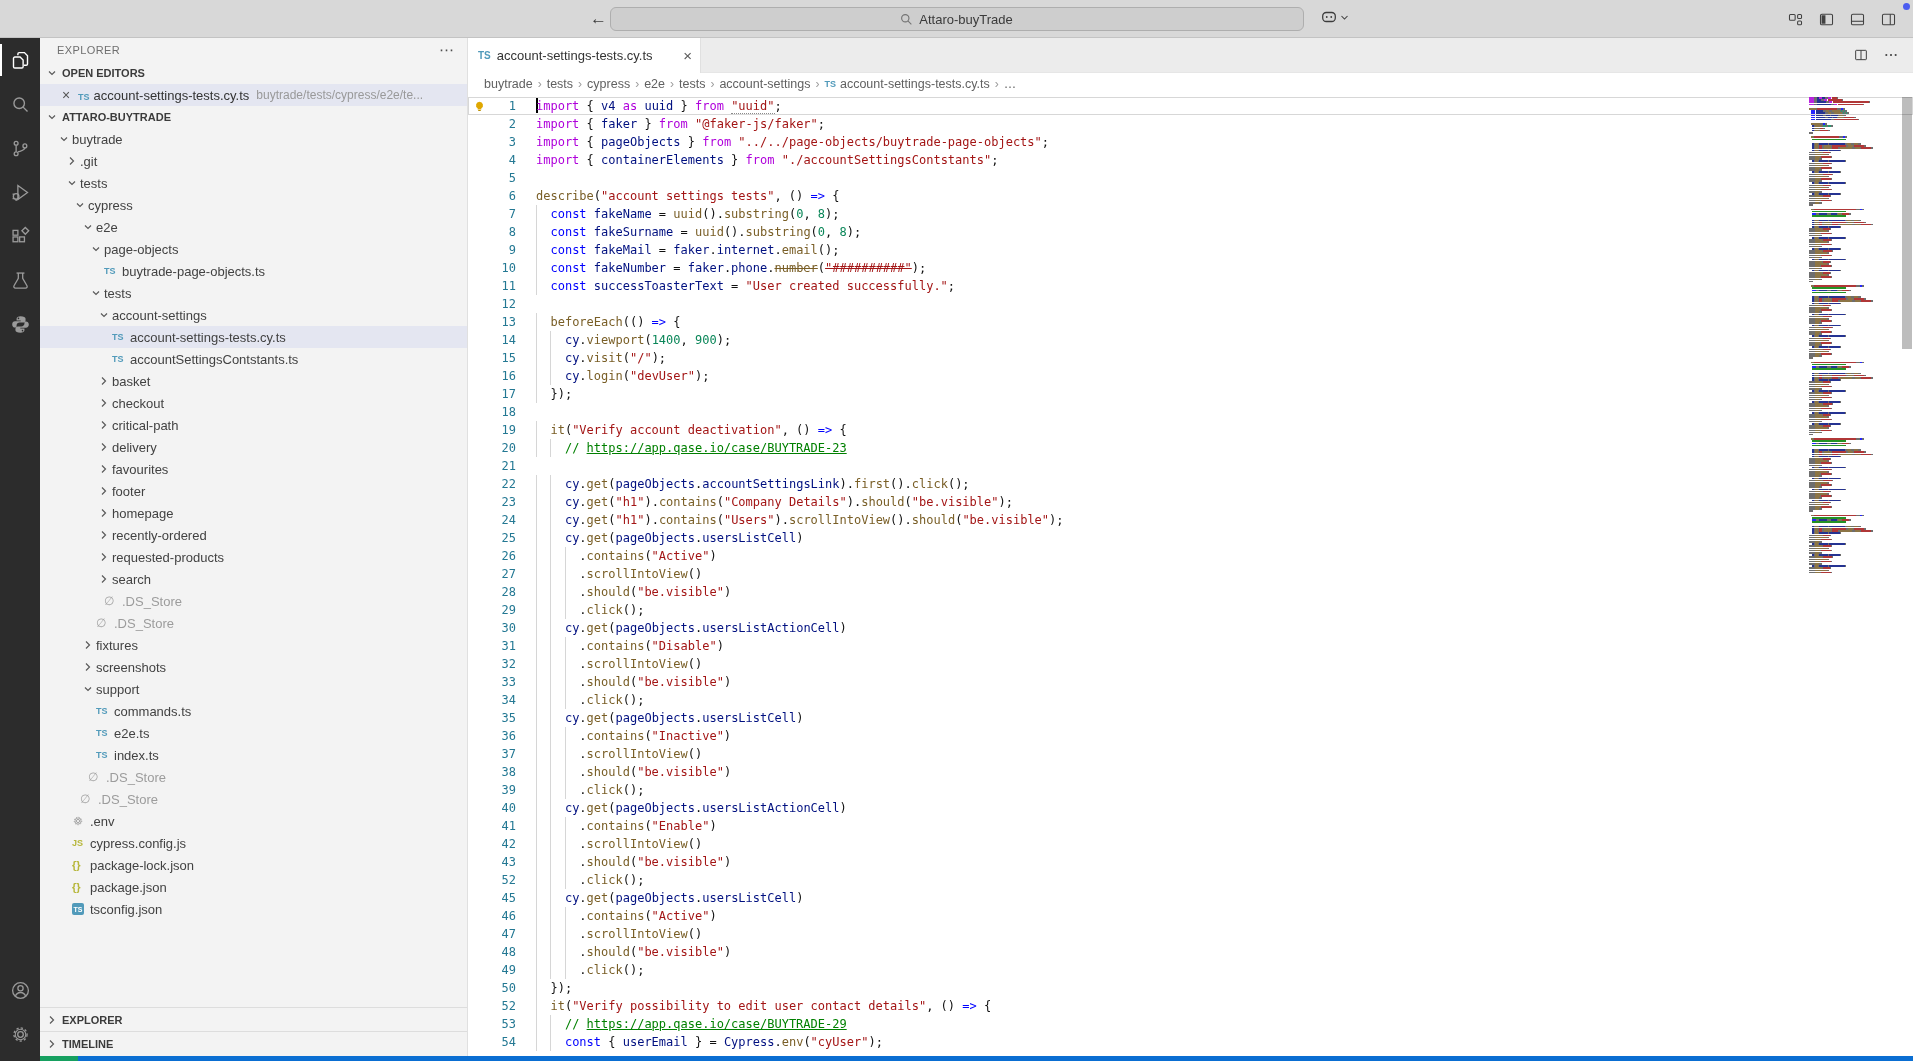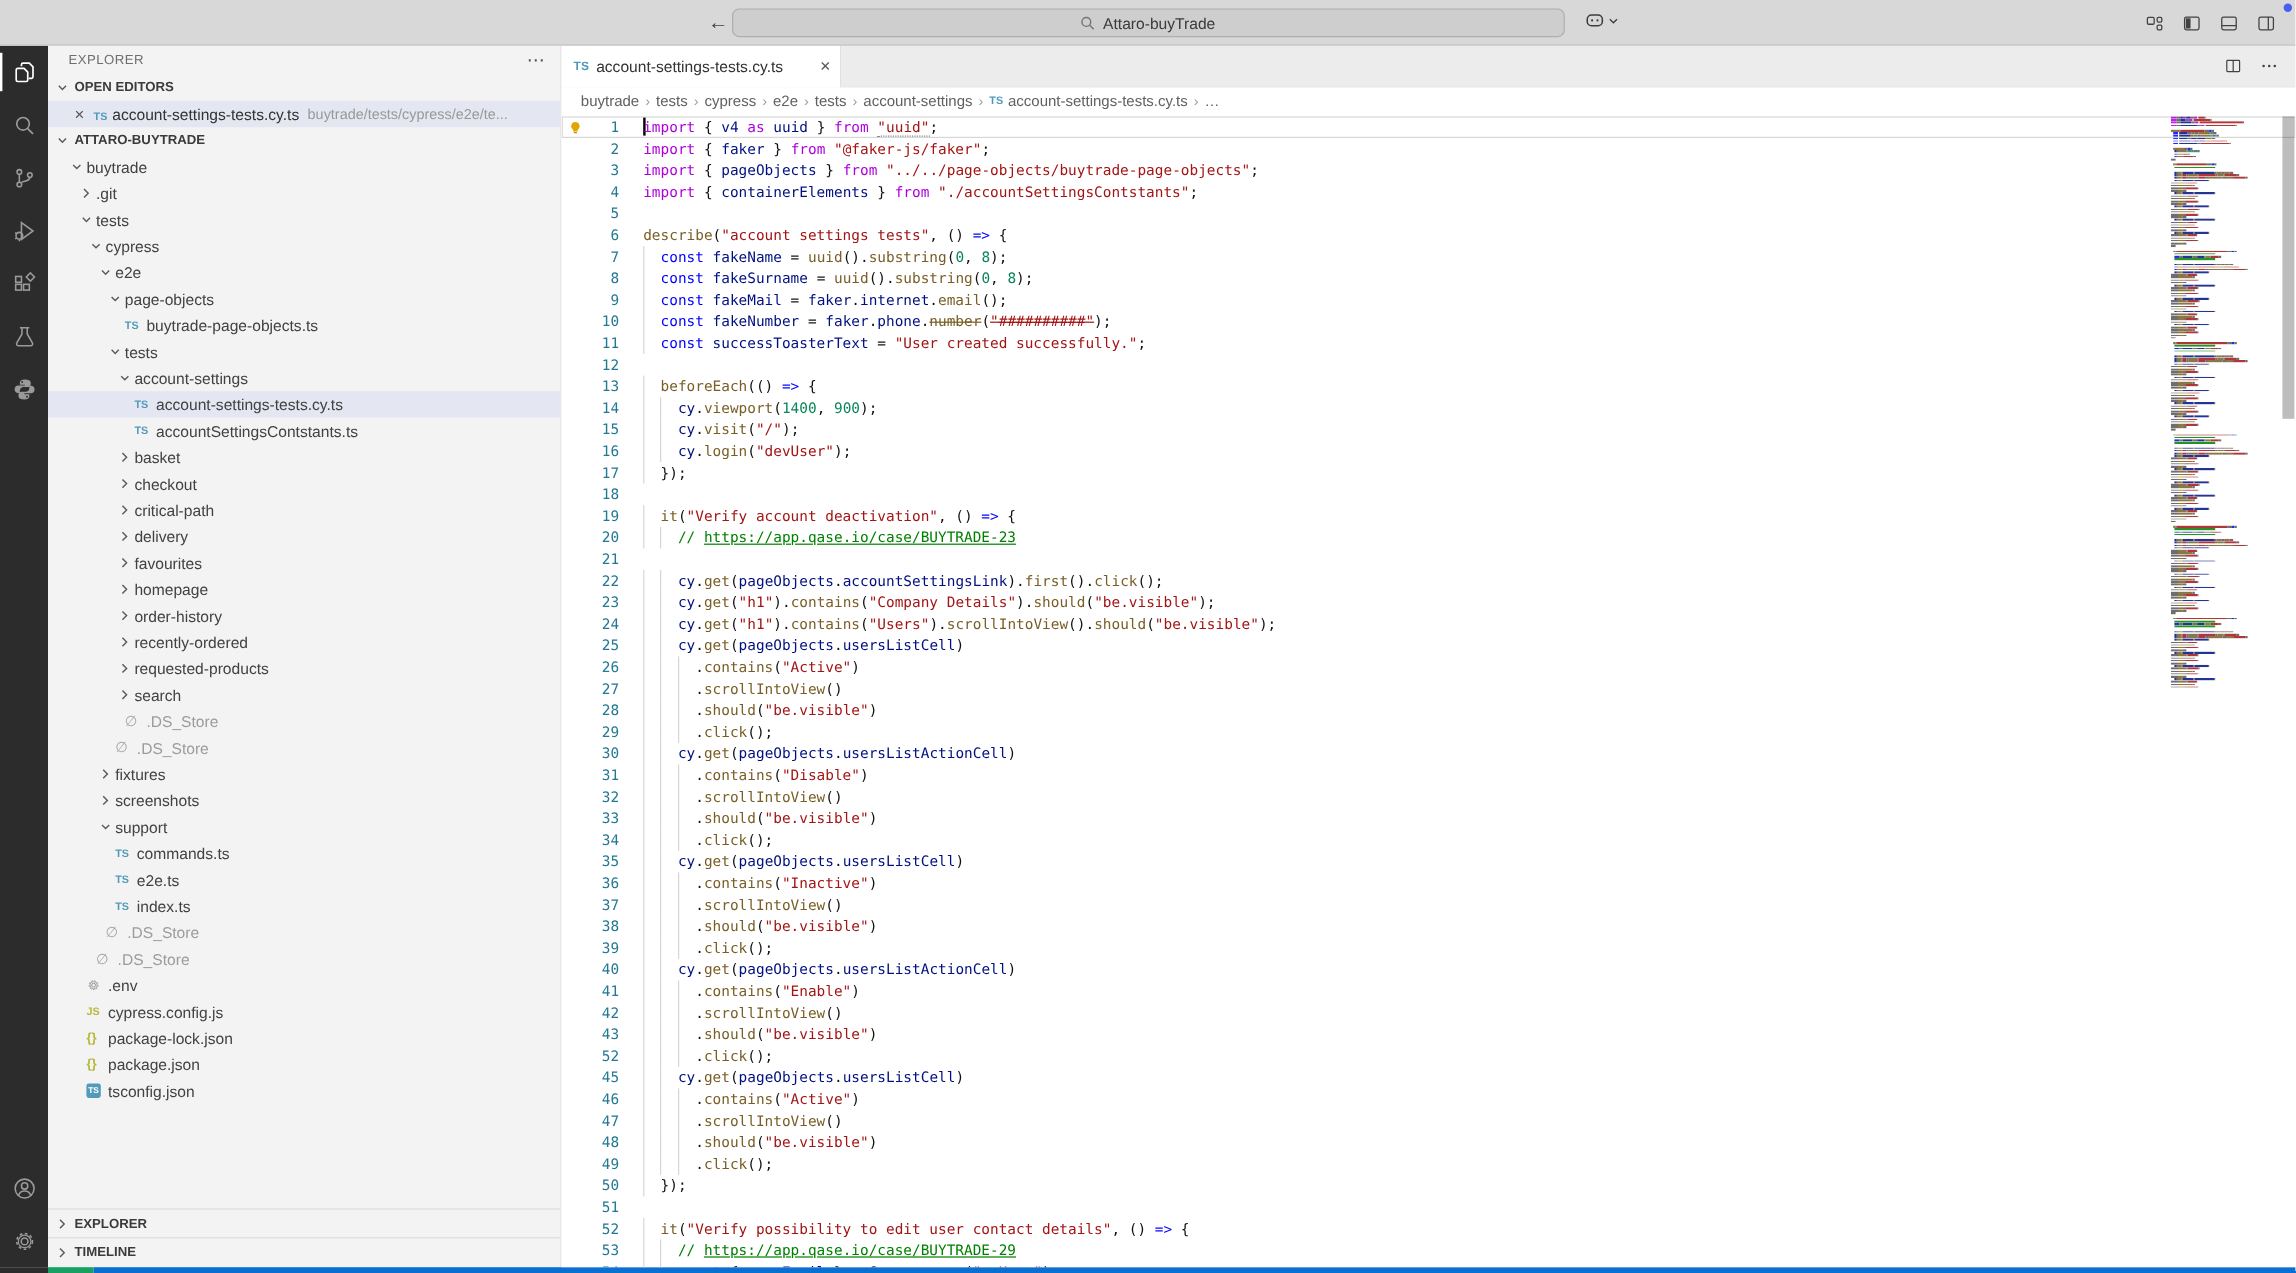--- a/index.html
+++ b/index.html
@@ -380,29 +380,29 @@
               </svg>
             </span>
             <span class="label">favourites</span>
           </div>
           <div class="row" style="padding-left: 56px;">
             <span class="chevbox">
               <svg class="chev" width="16" height="16" viewBox="0 0 16 16" fill="none" stroke="#5a5a5a" stroke-width="1.2">
                 <path d="M6 4.5l3.5 3.5L6 11.5"></path>
               </svg>
             </span>
-            <span class="label">homepage</span>
+            <span class="label">footer</span>
           </div>
           <div class="row" style="padding-left: 56px;">
             <span class="chevbox">
               <svg class="chev" width="16" height="16" viewBox="0 0 16 16" fill="none" stroke="#5a5a5a" stroke-width="1.2">
                 <path d="M6 4.5l3.5 3.5L6 11.5"></path>
               </svg>
             </span>
-            <span class="label">order-history</span>
+            <span class="label">homepage</span>
           </div>
           <div class="row" style="padding-left: 56px;">
             <span class="chevbox">
               <svg class="chev" width="16" height="16" viewBox="0 0 16 16" fill="none" stroke="#5a5a5a" stroke-width="1.2">
                 <path d="M6 4.5l3.5 3.5L6 11.5"></path>
               </svg>
             </span>
             <span class="label">recently-ordered</span>
           </div>
           <div class="row" style="padding-left: 56px;">
@@ -850,25 +850,20 @@
               <span class="lnum">49</span>
               <span class="ltext"><span class="guide" style="left: 0ch;"></span><span class="guide" style="left: 2ch;"></span><span class="guide" style="left: 4ch;"></span><span class="tk-p">      .</span><span class="tk-f">click</span><span class="tk-p">();</span></span>
             </div>
             <div class="line">
               <span class="glyph"></span>
               <span class="lnum">50</span>
               <span class="ltext"><span class="guide" style="left: 0ch;"></span><span class="tk-p">  });</span></span>
             </div>
             <div class="line">
               <span class="glyph"></span>
-              <span class="lnum">51</span>
-              <span class="ltext"></span>
-            </div>
-            <div class="line">
-              <span class="glyph"></span>
               <span class="lnum">52</span>
               <span class="ltext"><span class="guide" style="left: 0ch;"></span><span class="tk-p">  </span><span class="tk-f">it</span><span class="tk-p">(</span><span class="tk-s">"Verify possibility to edit user contact details"</span><span class="tk-p">, () </span><span class="tk-b">=&gt;</span><span class="tk-p"> {</span></span>
             </div>
             <div class="line">
               <span class="glyph"></span>
               <span class="lnum">53</span>
               <span class="ltext"><span class="guide" style="left: 0ch;"></span><span class="guide" style="left: 2ch;"></span><span class="tk-p">    </span><span class="tk-c">// </span><span class="tk-l">https://app.qase.io/case/BUYTRADE-29</span></span>
             </div>
             <div class="line">
               <span class="glyph"></span>

